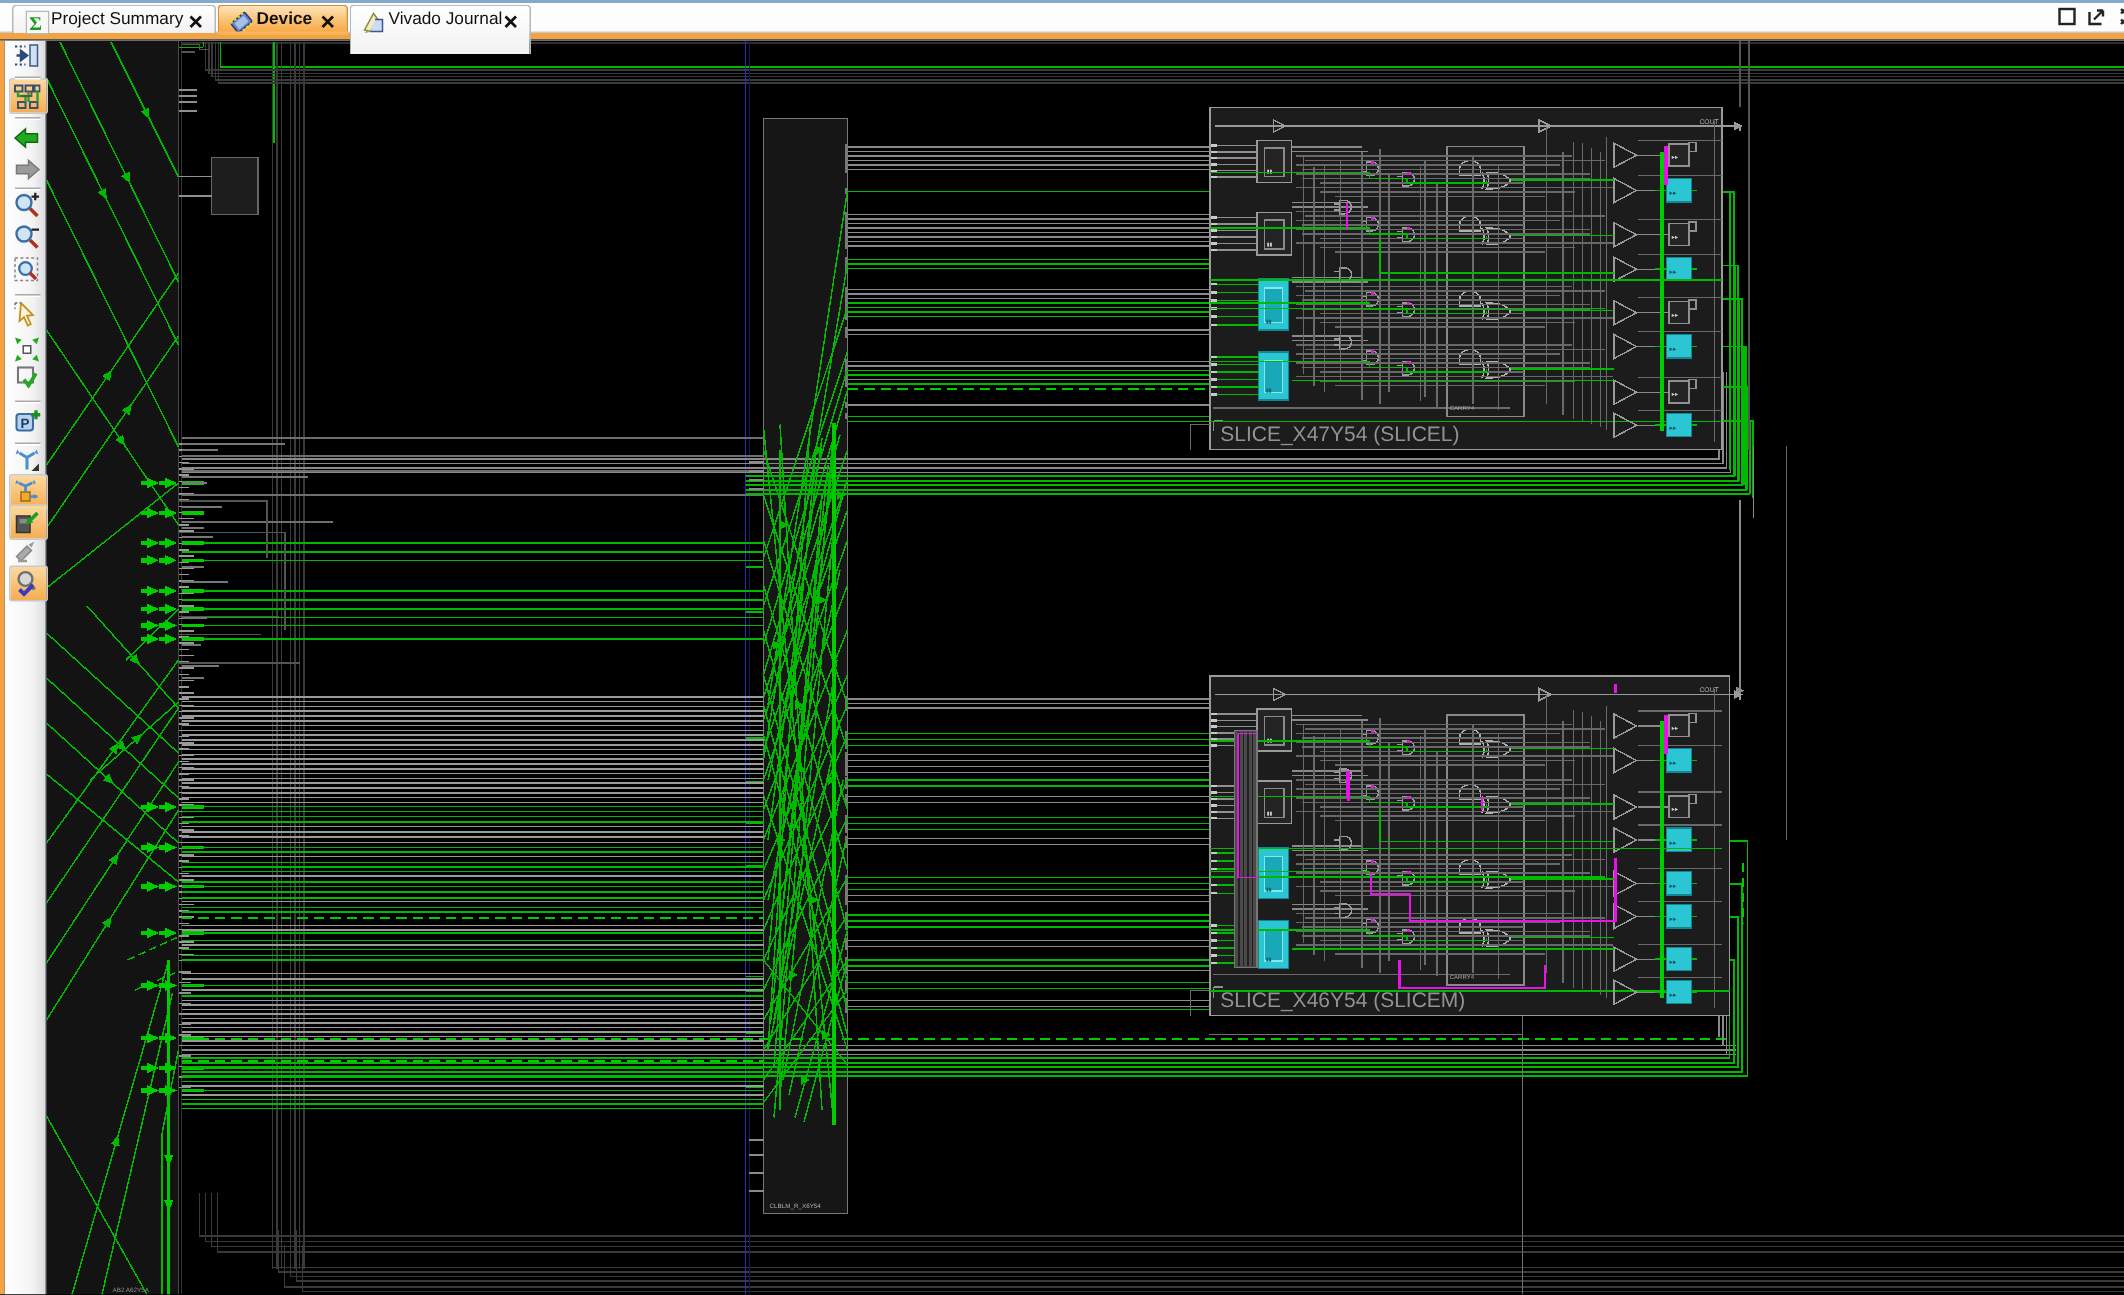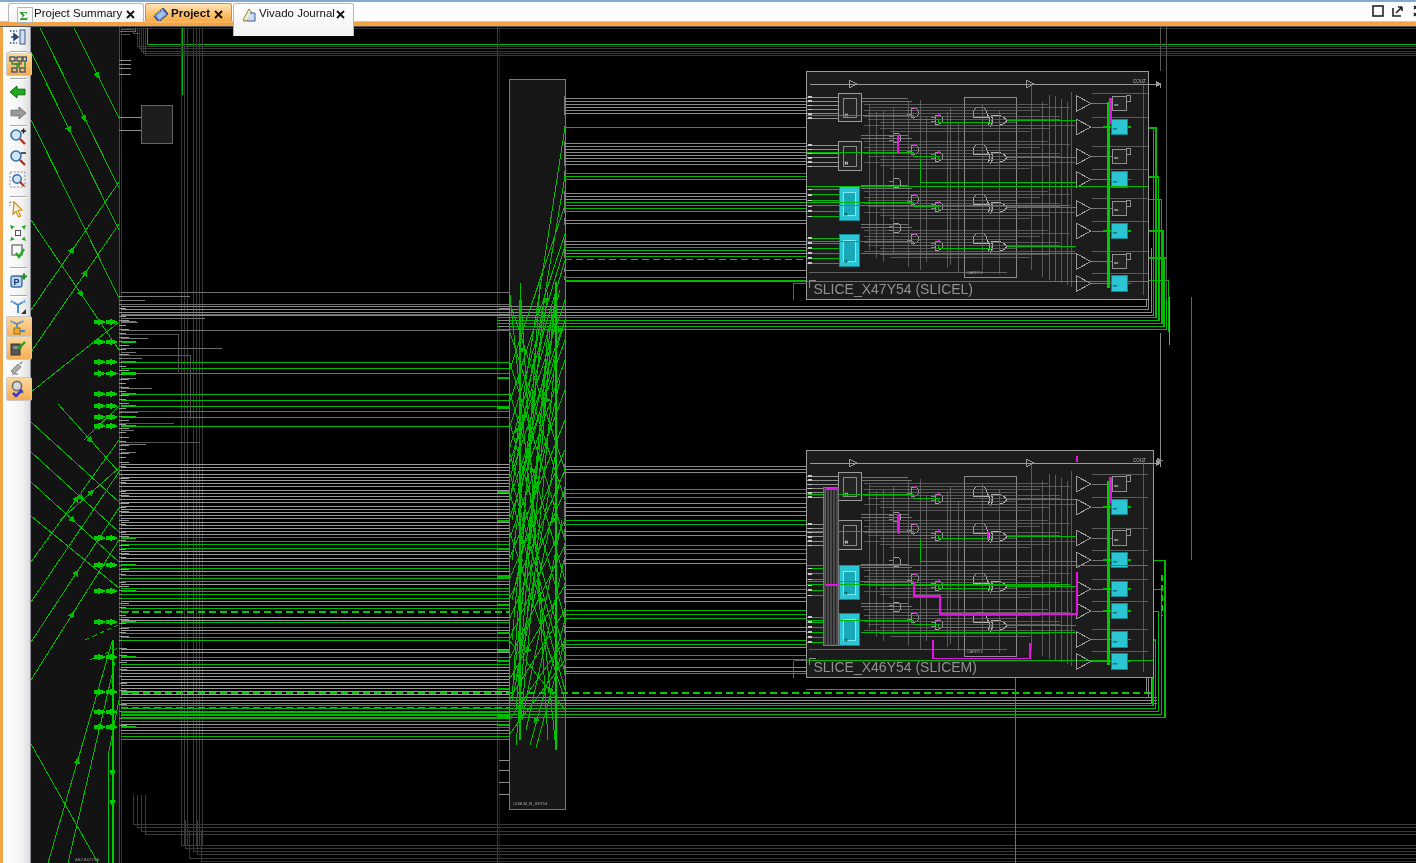--- a/index.html
+++ b/index.html
@@ -1322,21 +1322,21 @@
       </svg>
     </div>
     <div style="position:absolute;left:145px;top:3px;width:87px;height:19px;background:linear-gradient(#fde4bb,#fBc071 55%,#f7a843);border:1px solid #d88f2a;border-bottom:none;font-weight:bold;border-radius:3px 3px 0 0;box-sizing:border-box;font-size:11.5px;color:#111">
       <svg width="17" height="16" viewBox="0 0 17 16" style="position:absolute;left:7px;top:3px">
         <g transform="rotate(-40 8 8)">
           <rect x="2" y="4" width="12" height="8" rx="1" fill="#6688cc" stroke="#223a7c"></rect>
           <rect x="4" y="5.5" width="8" height="5" fill="#a8c0e8"></rect>
           <path d="M3 2.5 v2 M6 2.5 v2 M9 2.5 v2 M12 2.5 v2 M3 12 v2 M6 12 v2 M9 12 v2 M12 12 v2" stroke="#e8d040" stroke-width="1.6"></path>
         </g>
       </svg>
-      <span style="position:absolute;left:25px;top:3px;white-space:nowrap">Project</span>
+      <span style="position:absolute;left:25px;top:3px;white-space:nowrap">Device</span>
       <svg width="9" height="9" viewBox="0 0 9 9" style="position:absolute;right:8px;top:6px">
         <path d="M1 1 L8 8 M8 1 L1 8" stroke="#111" stroke-width="1.8"></path>
       </svg>
     </div>
     <div style="position:absolute;left:233px;top:3px;width:121px;height:33px;background:linear-gradient(#ffffff,#f2f2f2);border:1px solid #b4b8bd;border-bottom:none;border-radius:3px 3px 0 0;box-sizing:border-box;font-size:11.5px;color:#111">
       <svg width="16" height="16" viewBox="0 0 16 16" style="position:absolute;left:7px;top:3px">
         <path d="M2 13 L8 2 l3 4 -5 8 z" fill="#f0ead0" stroke="#8a8a30"></path>
         <path d="M9 6 h5 v8 h-8" fill="#cddcf0" stroke="#3a5a8c"></path>
         <path d="M4 13 l-2 2 3-0.5 z" fill="#a0a040"></path>
       </svg>

